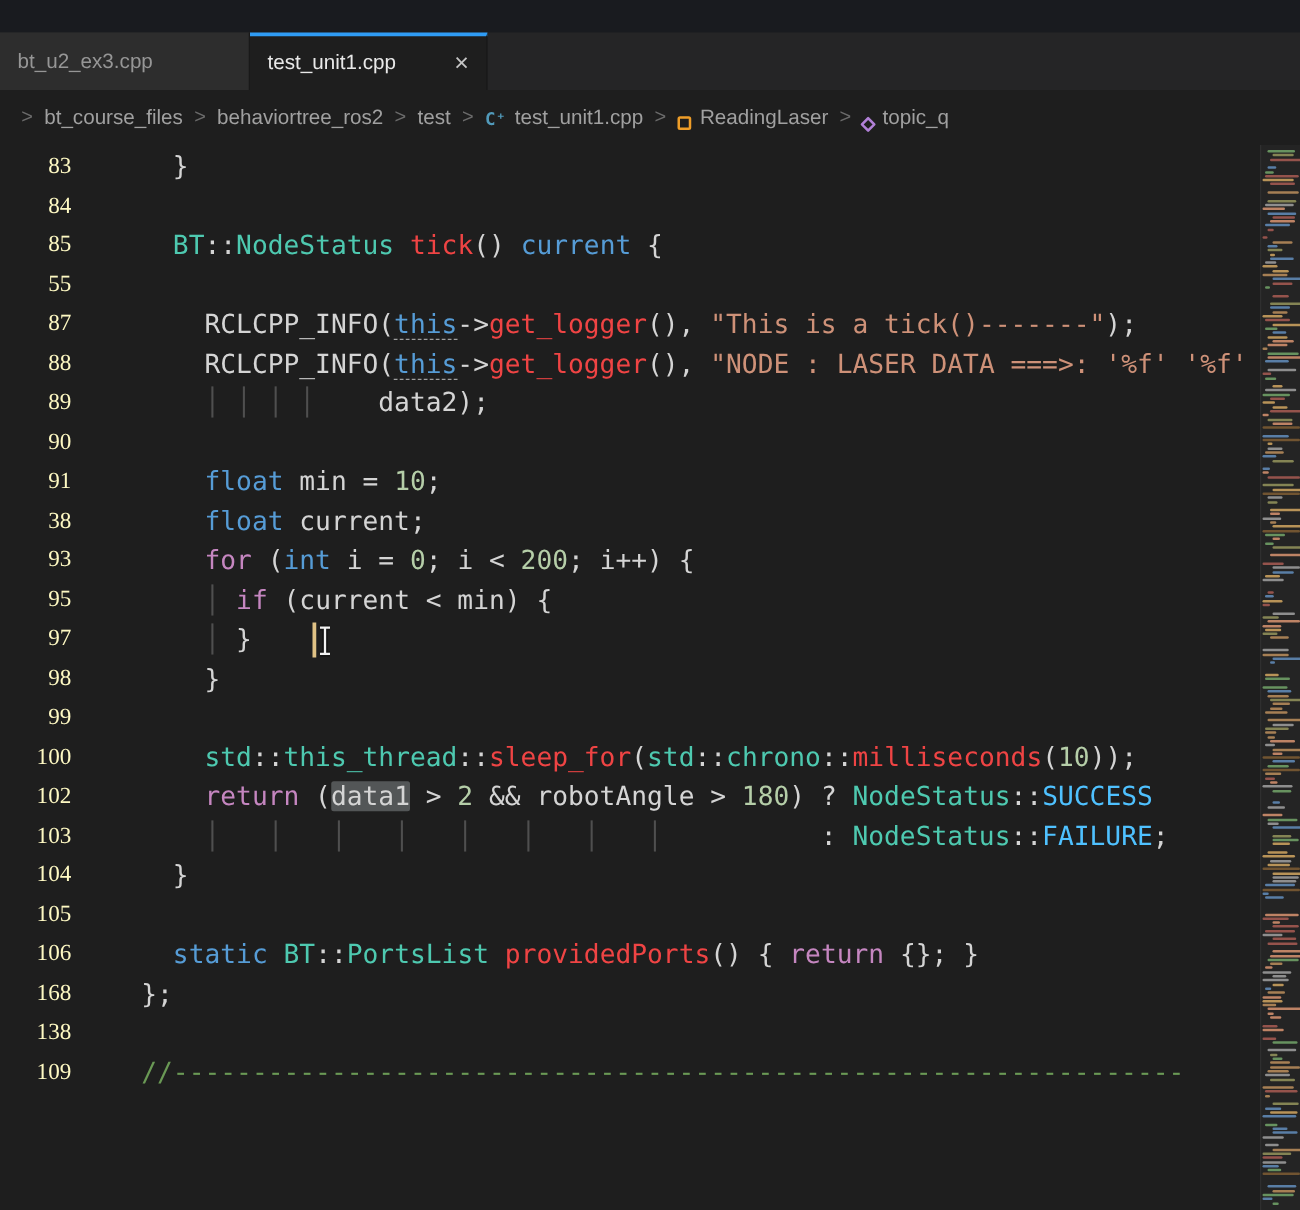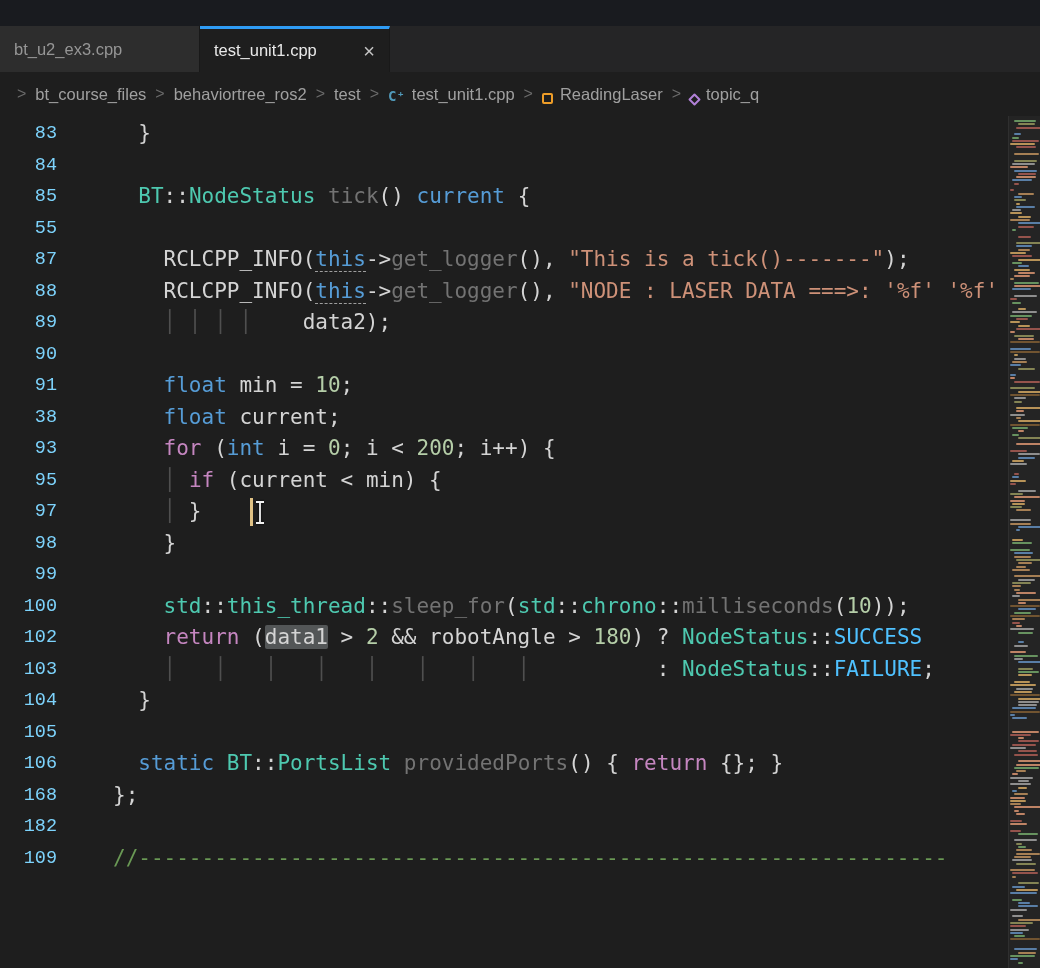--- a/index.html
+++ b/index.html
@@ -29,30 +29,30 @@
   .bc-ico { display:inline-flex; align-items:center; justify-content:center; margin-right:7px; }
   .ico-cpp-file { color:#519aba; font-weight:bold; font-size:14px; font-family:"DejaVu Sans Mono",monospace; }
   .ico-class { width:11px; height:11px; border:2px solid #ee9d28; border-radius:2px; }
   .ico-method { width:9px; height:9px; border:2px solid #b180d7; border-radius:1px; transform:rotate(45deg); }
 
   
   .editor { position:absolute; top:116px; left:0; width:1040px; height:852px;
             overflow:hidden; background:#1e1e1e; }
   .lines { position:absolute; top:2px; left:0; width:100%; }
   .row { display:flex; height:31.5px; line-height:31.5px; white-space:pre; }
-  .lnum { flex:none; width:57px; text-align:right; color:#7dd3fc;
-          font-family:Liberation Mono, monospace; font-size:18.5px; }
+  .lnum { flex:none; width:57px; text-align:right; color:#fef9c3;
+          font-family:Liberation Serif, serif; font-size:18.5px; }
   .ltext { flex:none; padding-left:56px; font-family:"DejaVu Sans Mono",monospace;
            font-size:21px; color:#d4d4d4; white-space:pre; }
 
   .sg-d  { color:#d4d4d4; }
   .sg-k  { color:#569cd6; }
   .sg-c  { color:#c586c0; }
   .sg-t  { color:#4ec9b0; }
-  .sg-f  { color:#737373;text-align:right; }
+  .sg-f  { color:#ef4444;text-align:right; }
   .sg-s  { color:#ce9178; }
   .sg-n  { color:#b5cea8; }
   .sg-cm { color:#6a9955; }
   .sg-g  { color:#4f4f4f; }
   .sg-th { color:#569cd6; border-bottom:1px dashed #9e9e9e; }
   .sg-hl { color:#d4d4d4; background:rgba(99,103,104,0.78); border-radius:2px; }
   .sg-e  { color:#4fc1ff; }
 
   
   .minimap { position:absolute; top:0; right:0; width:32px; height:852px;
@@ -127,21 +127,21 @@
         <div class="row"><span class="lnum">97</span><span class="ltext"><span class="sg-g">    │</span><span class="sg-d"> }</span></span></div>
         <div class="row"><span class="lnum">98</span><span class="ltext"><span class="sg-d">    }</span></span></div>
         <div class="row"><span class="lnum">99</span><span class="ltext"></span></div>
         <div class="row"><span class="lnum">100</span><span class="ltext"><span class="sg-d">    </span><span class="sg-t">std</span><span class="sg-d">::</span><span class="sg-t">this_thread</span><span class="sg-d">::</span><span class="sg-f">sleep_for</span><span class="sg-d">(</span><span class="sg-t">std</span><span class="sg-d">::</span><span class="sg-t">chrono</span><span class="sg-d">::</span><span class="sg-f">milliseconds</span><span class="sg-d">(</span><span class="sg-n">10</span><span class="sg-d">));</span></span></div>
         <div class="row"><span class="lnum">102</span><span class="ltext"><span class="sg-d">    </span><span class="sg-c">return</span><span class="sg-d"> (</span><span class="sg-hl">data1</span><span class="sg-d"> &gt; </span><span class="sg-n">2</span><span class="sg-d"> &amp;&amp; robotAngle &gt; </span><span class="sg-n">180</span><span class="sg-d">) ? </span><span class="sg-t">NodeStatus</span><span class="sg-d">::</span><span class="sg-e">SUCCESS</span></span></div>
         <div class="row"><span class="lnum">103</span><span class="ltext"><span class="sg-g">    │   │   │   │   │   │   │   │</span><span class="sg-d">          : </span><span class="sg-t">NodeStatus</span><span class="sg-d">::</span><span class="sg-e">FAILURE</span><span class="sg-d">;</span></span></div>
         <div class="row"><span class="lnum">104</span><span class="ltext"><span class="sg-d">  }</span></span></div>
         <div class="row"><span class="lnum">105</span><span class="ltext"></span></div>
         <div class="row"><span class="lnum">106</span><span class="ltext"><span class="sg-d">  </span><span class="sg-k">static</span><span class="sg-d"> </span><span class="sg-t">BT</span><span class="sg-d">::</span><span class="sg-t">PortsList</span><span class="sg-d"> </span><span class="sg-f">providedPorts</span><span class="sg-d">() { </span><span class="sg-c">return</span><span class="sg-d"> {}; }</span></span></div>
         <div class="row"><span class="lnum">168</span><span class="ltext"><span class="sg-d">};</span></span></div>
-        <div class="row"><span class="lnum">182</span><span class="ltext"></span></div>
+        <div class="row"><span class="lnum">138</span><span class="ltext"></span></div>
         <div class="row"><span class="lnum">109</span><span class="ltext"><span class="sg-cm">//----------------------------------------------------------------</span></span></div>
       </div>
 
     <div class="minimap">
         <div class="mbar" style="top: 4px; left: 5px; width: 22px; background: rgb(111, 158, 102);"></div>
         <div class="mbar" style="top: 7.3px; left: 9px; width: 17px; background: rgb(143, 143, 90);"></div>
         <div class="mbar" style="top: 10.6px; left: 7px; width: 25px; background: rgb(162, 89, 81);"></div>
         <div class="mbar" style="top: 17.2px; left: 5px; width: 7px; background: rgb(95, 136, 181);"></div>
         <div class="mbar" style="top: 20.5px; left: 3px; width: 7px; background: rgb(111, 158, 102);"></div>
         <div class="mbar" style="top: 23.8px; left: 3px; width: 27px; background: rgb(162, 89, 81);"></div>

